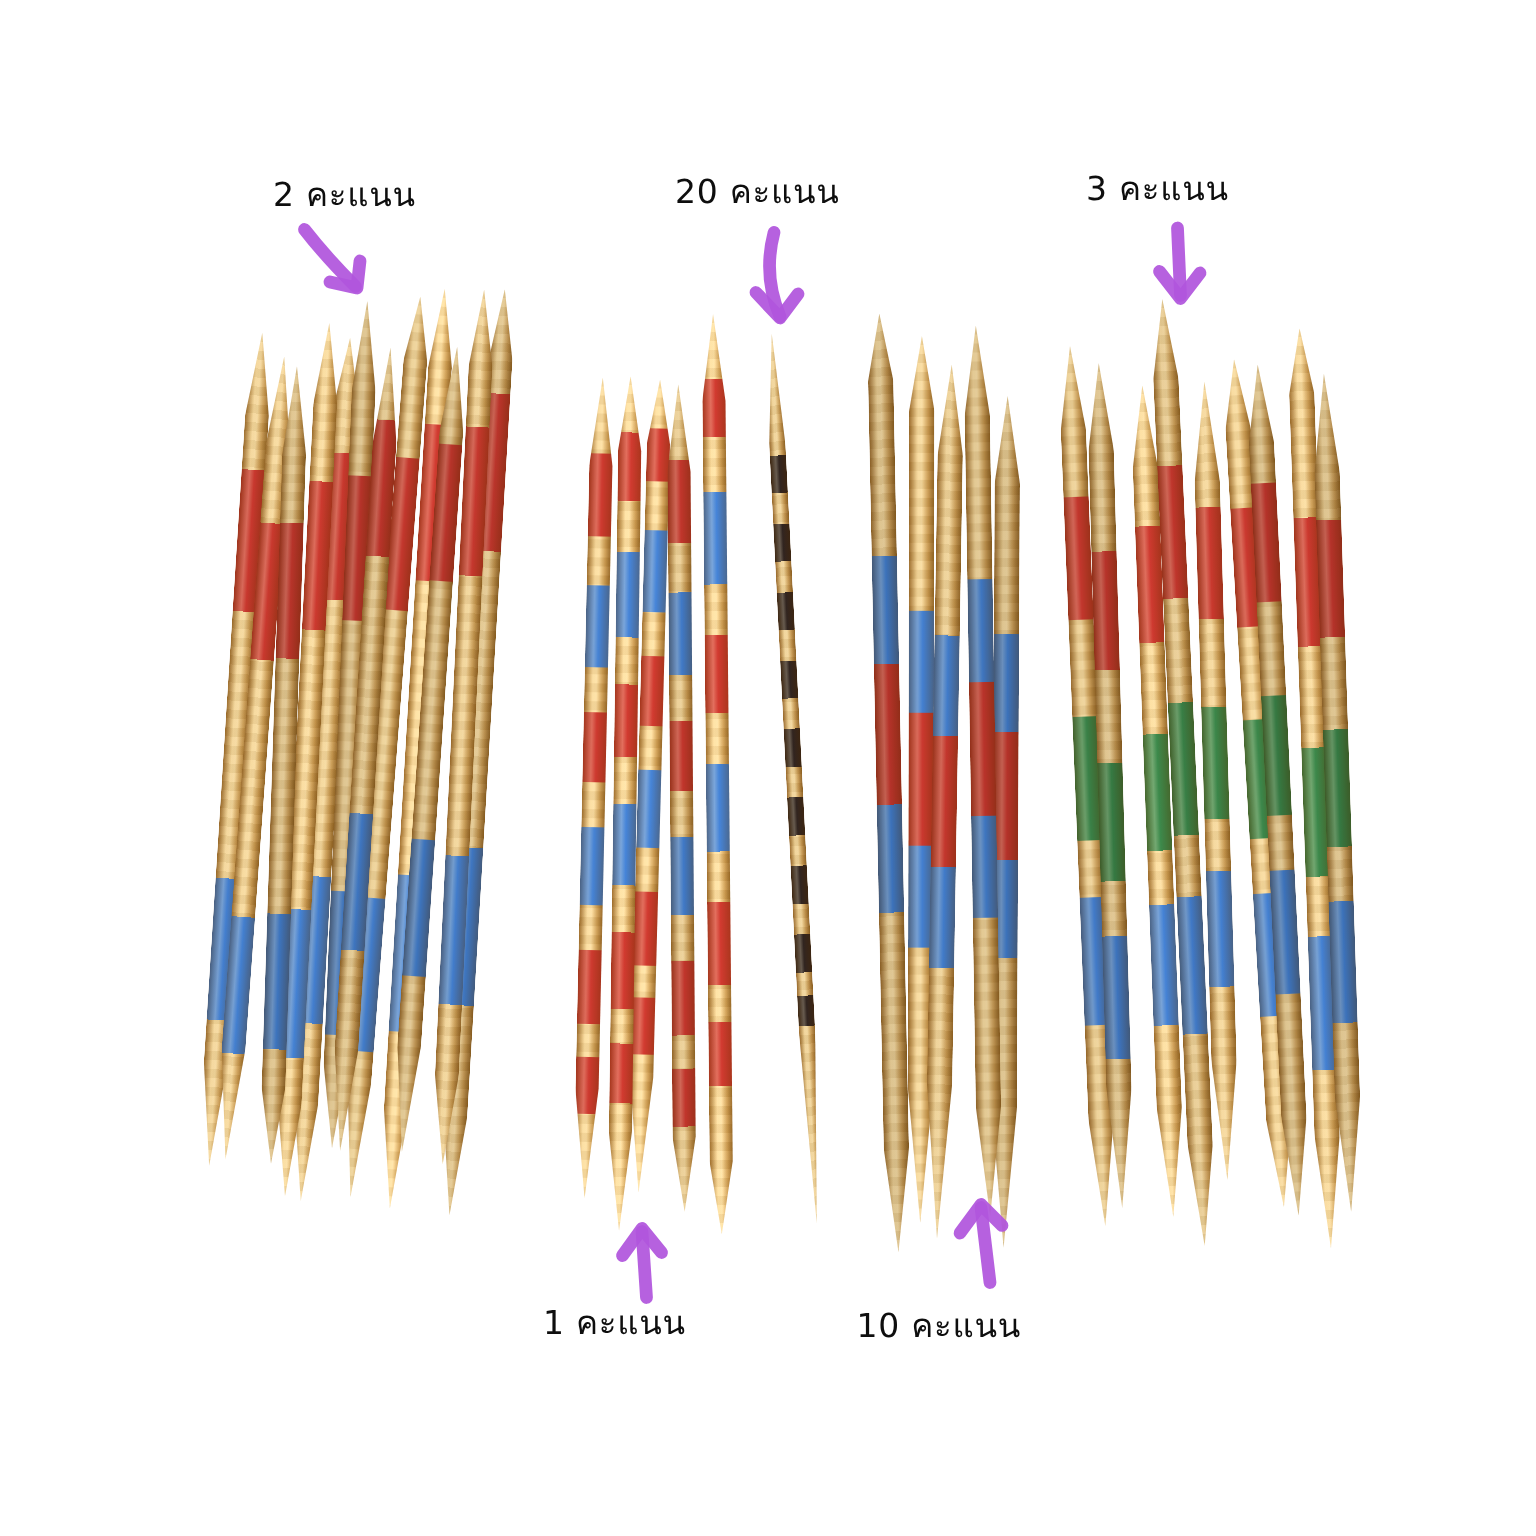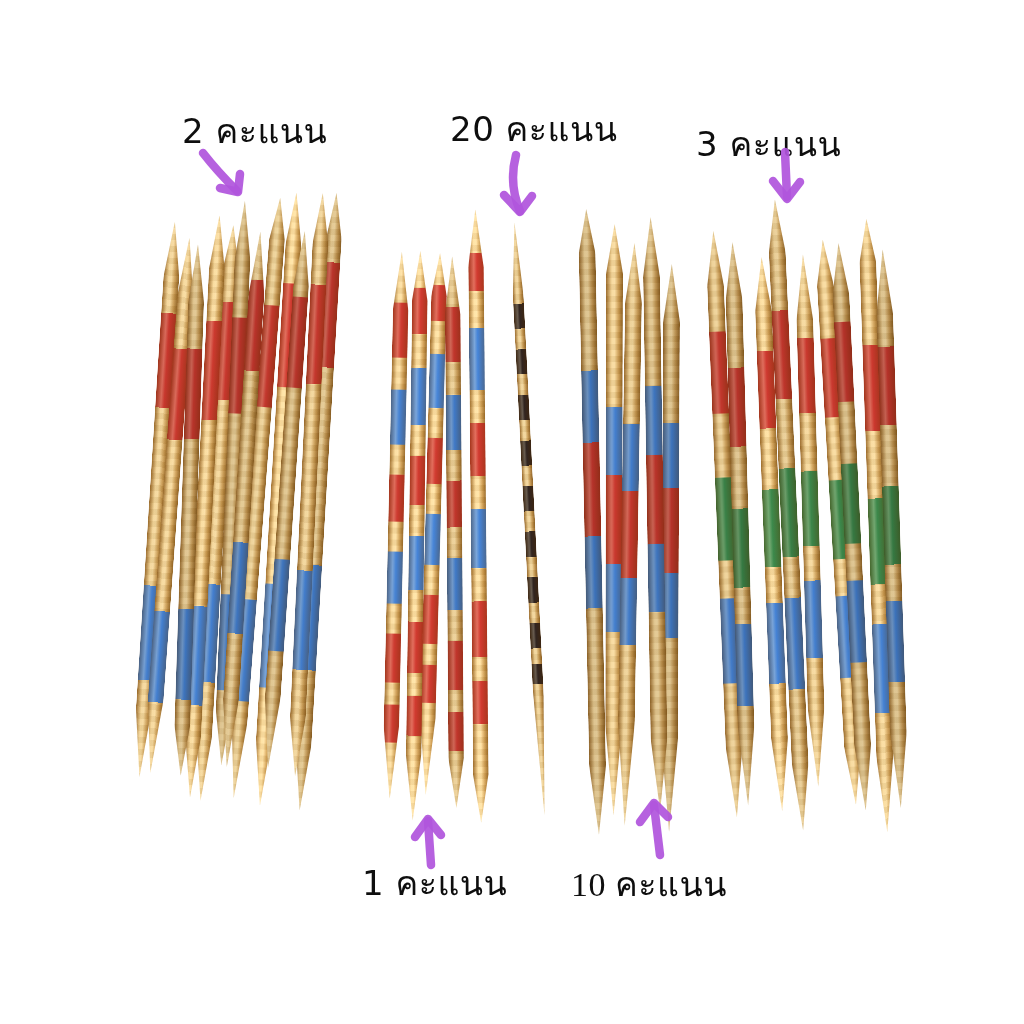--- a/index.html
+++ b/index.html
@@ -3,21 +3,21 @@
 <meta charset="utf-8">
 <style>
   html,body{margin:0;padding:0;}
   .canvas{
     position:relative;width:1024px;height:1024px;overflow:hidden;
     background:var(--color-background,#fff);
     font-family:"DejaVu Sans", sans-serif;
   }
   .points-label{
     position:absolute;
-    font-size:34px;line-height:38px;letter-spacing:.5px;
+    font-size:22px;line-height:38px;letter-spacing:.5px;
     color:var(--color-text,#111);white-space:nowrap;
   }
   .annotation-arrow{position:absolute;overflow:visible;}
   .annotation-arrow path{
     fill:none;stroke:var(--color-arrow,#b055dd);
     stroke-width:8.5;stroke-linecap:round;stroke-linejoin:round;opacity:.93;
   }
   .sticks-layer{position:absolute;inset:0;}
   .stick-group{position:absolute;transform-origin:50% 50%;}
   .stick{
@@ -70,23 +70,23 @@
         <div class="stick" style="left: 87.7613px; top: 61.9483px; width: 17px; height: 532.506px; transform: rotate(0.545962deg); z-index: 8; filter: brightness(1.02913); clip-path: polygon(50% 0%, 100% 12.6864%, 100% 84.9157%, 50% 100%, 0% 84.9157%, 0% 12.6864%); background-image: linear-gradient(90deg, rgba(94, 58, 14, 0.4) 0%, rgba(255, 244, 214, 0.3) 35%, rgba(255, 255, 255, 0.06) 55%, rgba(99, 62, 16, 0.38) 100%), linear-gradient(rgba(0, 0, 0, 0) 0%, rgba(0, 0, 0, 0) 15.7372%, rgb(191, 42, 32) 15.7372%, rgb(191, 42, 32) 29.7372%, rgba(0, 0, 0, 0) 29.7372%, rgba(0, 0, 0, 0) 40.7372%, rgb(45, 122, 60) 40.7372%, rgb(45, 122, 60) 54.7372%, rgba(0, 0, 0, 0) 54.7372%, rgba(0, 0, 0, 0) 61.2372%, rgb(53, 115, 198) 61.2372%, rgb(53, 115, 198) 75.7372%, rgba(0, 0, 0, 0) 75.7372%, rgba(0, 0, 0, 0) 100%), repeating-linear-gradient(rgba(110, 72, 18, 0.1) 0px, rgba(110, 72, 18, 0.1) 6px, rgba(255, 255, 255, 0.05) 6px, rgba(255, 255, 255, 0.05) 12px), linear-gradient(90deg, rgb(187, 132, 56) 0%, rgb(229, 189, 114) 28%, rgb(238, 208, 146) 50%, rgb(212, 162, 83) 76%, rgb(165, 116, 44) 100%);"></div>
         <div class="stick" style="left: 109.801px; top: 48.2279px; width: 17px; height: 566.209px; transform: rotate(-1.16638deg); z-index: 2; filter: brightness(1.03805); clip-path: polygon(50% 0%, 100% 8.3164%, 100% 89.5939%, 50% 100%, 0% 89.5939%, 0% 8.3164%); background-image: linear-gradient(90deg, rgba(94, 58, 14, 0.4) 0%, rgba(255, 244, 214, 0.3) 35%, rgba(255, 255, 255, 0.06) 55%, rgba(99, 62, 16, 0.38) 100%), linear-gradient(rgba(0, 0, 0, 0) 0%, rgba(0, 0, 0, 0) 17.5366%, rgb(191, 42, 32) 17.5366%, rgb(191, 42, 32) 31.5366%, rgba(0, 0, 0, 0) 31.5366%, rgba(0, 0, 0, 0) 42.5366%, rgb(45, 122, 60) 42.5366%, rgb(45, 122, 60) 56.5366%, rgba(0, 0, 0, 0) 56.5366%, rgba(0, 0, 0, 0) 63.0366%, rgb(53, 115, 198) 63.0366%, rgb(53, 115, 198) 77.5366%, rgba(0, 0, 0, 0) 77.5366%, rgba(0, 0, 0, 0) 100%), repeating-linear-gradient(rgba(110, 72, 18, 0.1) 0px, rgba(110, 72, 18, 0.1) 6px, rgba(255, 255, 255, 0.05) 6px, rgba(255, 255, 255, 0.05) 12px), linear-gradient(90deg, rgb(187, 132, 56) 0%, rgb(229, 189, 114) 28%, rgb(238, 208, 146) 50%, rgb(212, 162, 83) 76%, rgb(165, 116, 44) 100%);"></div>
         <div class="stick" style="left: 124.623px; top: 52.0044px; width: 17px; height: 568.205px; transform: rotate(-0.554768deg); z-index: 3; filter: brightness(0.927608); clip-path: polygon(50% 0%, 100% 9.33159%, 100% 88.285%, 50% 100%, 0% 88.285%, 0% 9.33159%); background-image: linear-gradient(90deg, rgba(94, 58, 14, 0.4) 0%, rgba(255, 244, 214, 0.3) 35%, rgba(255, 255, 255, 0.06) 55%, rgba(99, 62, 16, 0.38) 100%), linear-gradient(rgba(0, 0, 0, 0) 0%, rgba(0, 0, 0, 0) 13.9567%, rgb(191, 42, 32) 13.9567%, rgb(191, 42, 32) 27.9567%, rgba(0, 0, 0, 0) 27.9567%, rgba(0, 0, 0, 0) 38.9567%, rgb(45, 122, 60) 38.9567%, rgb(45, 122, 60) 52.9567%, rgba(0, 0, 0, 0) 52.9567%, rgba(0, 0, 0, 0) 59.4567%, rgb(53, 115, 198) 59.4567%, rgb(53, 115, 198) 73.9567%, rgba(0, 0, 0, 0) 73.9567%, rgba(0, 0, 0, 0) 100%), repeating-linear-gradient(rgba(110, 72, 18, 0.1) 0px, rgba(110, 72, 18, 0.1) 6px, rgba(255, 255, 255, 0.05) 6px, rgba(255, 255, 255, 0.05) 12px), linear-gradient(90deg, rgb(187, 132, 56) 0%, rgb(229, 189, 114) 28%, rgb(238, 208, 146) 50%, rgb(212, 162, 83) 76%, rgb(165, 116, 44) 100%);"></div>
         <div class="stick" style="left: 153.208px; top: 28.8263px; width: 17px; height: 613.744px; transform: rotate(0.243722deg); z-index: 1; filter: brightness(1.04479); clip-path: polygon(50% 0%, 100% 7.28498%, 100% 87.5279%, 50% 100%, 0% 87.5279%, 0% 7.28498%); background-image: linear-gradient(90deg, rgba(94, 58, 14, 0.4) 0%, rgba(255, 244, 214, 0.3) 35%, rgba(255, 255, 255, 0.06) 55%, rgba(99, 62, 16, 0.38) 100%), linear-gradient(rgba(0, 0, 0, 0) 0%, rgba(0, 0, 0, 0) 20.5654%, rgb(191, 42, 32) 20.5654%, rgb(191, 42, 32) 34.5654%, rgba(0, 0, 0, 0) 34.5654%, rgba(0, 0, 0, 0) 45.5654%, rgb(45, 122, 60) 45.5654%, rgb(45, 122, 60) 59.5654%, rgba(0, 0, 0, 0) 59.5654%, rgba(0, 0, 0, 0) 66.0654%, rgb(53, 115, 198) 66.0654%, rgb(53, 115, 198) 80.5654%, rgba(0, 0, 0, 0) 80.5654%, rgba(0, 0, 0, 0) 100%), repeating-linear-gradient(rgba(110, 72, 18, 0.1) 0px, rgba(110, 72, 18, 0.1) 6px, rgba(255, 255, 255, 0.05) 6px, rgba(255, 255, 255, 0.05) 12px), linear-gradient(90deg, rgb(187, 132, 56) 0%, rgb(229, 189, 114) 28%, rgb(238, 208, 146) 50%, rgb(212, 162, 83) 76%, rgb(165, 116, 44) 100%);"></div>
         <div class="stick" style="left: 167.616px; top: 59.9625px; width: 17px; height: 558.975px; transform: rotate(0.334871deg); z-index: 8; filter: brightness(0.927507); clip-path: polygon(50% 0%, 100% 11.8784%, 100% 86.1021%, 50% 100%, 0% 86.1021%, 0% 11.8784%); background-image: linear-gradient(90deg, rgba(94, 58, 14, 0.4) 0%, rgba(255, 244, 214, 0.3) 35%, rgba(255, 255, 255, 0.06) 55%, rgba(99, 62, 16, 0.38) 100%), linear-gradient(rgba(0, 0, 0, 0) 0%, rgba(0, 0, 0, 0) 17.4295%, rgb(191, 42, 32) 17.4295%, rgb(191, 42, 32) 31.4295%, rgba(0, 0, 0, 0) 31.4295%, rgba(0, 0, 0, 0) 42.4295%, rgb(45, 122, 60) 42.4295%, rgb(45, 122, 60) 56.4295%, rgba(0, 0, 0, 0) 56.4295%, rgba(0, 0, 0, 0) 62.9295%, rgb(53, 115, 198) 62.9295%, rgb(53, 115, 198) 77.4295%, rgba(0, 0, 0, 0) 77.4295%, rgba(0, 0, 0, 0) 100%), repeating-linear-gradient(rgba(110, 72, 18, 0.1) 0px, rgba(110, 72, 18, 0.1) 6px, rgba(255, 255, 255, 0.05) 6px, rgba(255, 255, 255, 0.05) 12px), linear-gradient(90deg, rgb(187, 132, 56) 0%, rgb(229, 189, 114) 28%, rgb(238, 208, 146) 50%, rgb(212, 162, 83) 76%, rgb(165, 116, 44) 100%);"></div>
       </div>
     </div>
 
   <div class="points-label" style="left:182px;top:112px;">2 คะแนน</div>
   <div class="points-label" style="left:450px;top:110px;">20 คะแนน</div>
-  <div class="points-label" style="left:696px;top:108px;margin-top:17px;">3 คะแนน</div>
+  <div class="points-label" style="left:724px;top:108px;">3 คะแนน</div>
   <div class="points-label" style="left:362px;top:864px;">1 คะแนน</div>
-  <div class="points-label" style="left:571px;top:866px;font-family:Liberation Serif, serif;">10 คะแนน</div>
+  <div class="points-label" style="left:571px;top:866px;">10 คะแนน</div>
 
   <svg class="annotation-arrow" style="left:196px;top:148px;" width="60" height="60" viewBox="0 0 60 60">
     <path d="M7 5 C14 14 26 28 41 43"></path>
     <path d="M44 26 L42 44 L24 40"></path>
   </svg>
   <svg class="annotation-arrow" style="left:497px;top:150px;" width="44" height="70" viewBox="0 0 44 70">
     <path d="M19 5 C14 24 15 42 23 61"></path>
     <path d="M7 45 L23 62 L35 46"></path>
   </svg>
   <svg class="annotation-arrow" style="left:767px;top:148px;" width="44" height="58" viewBox="0 0 44 58">

